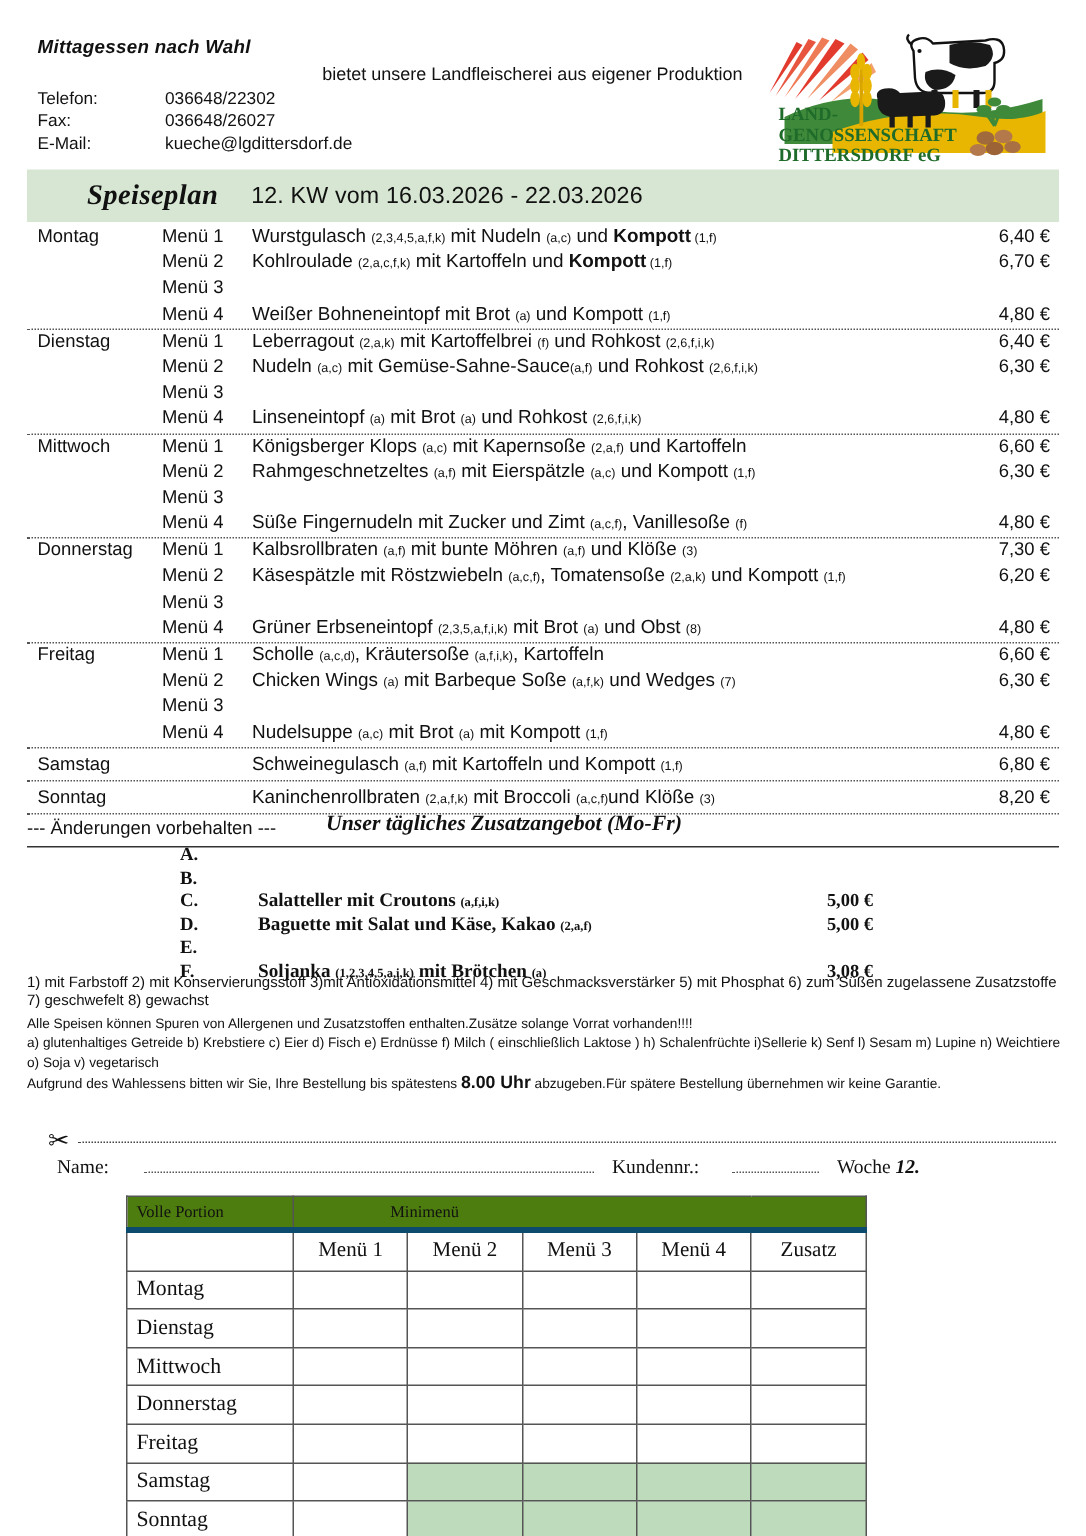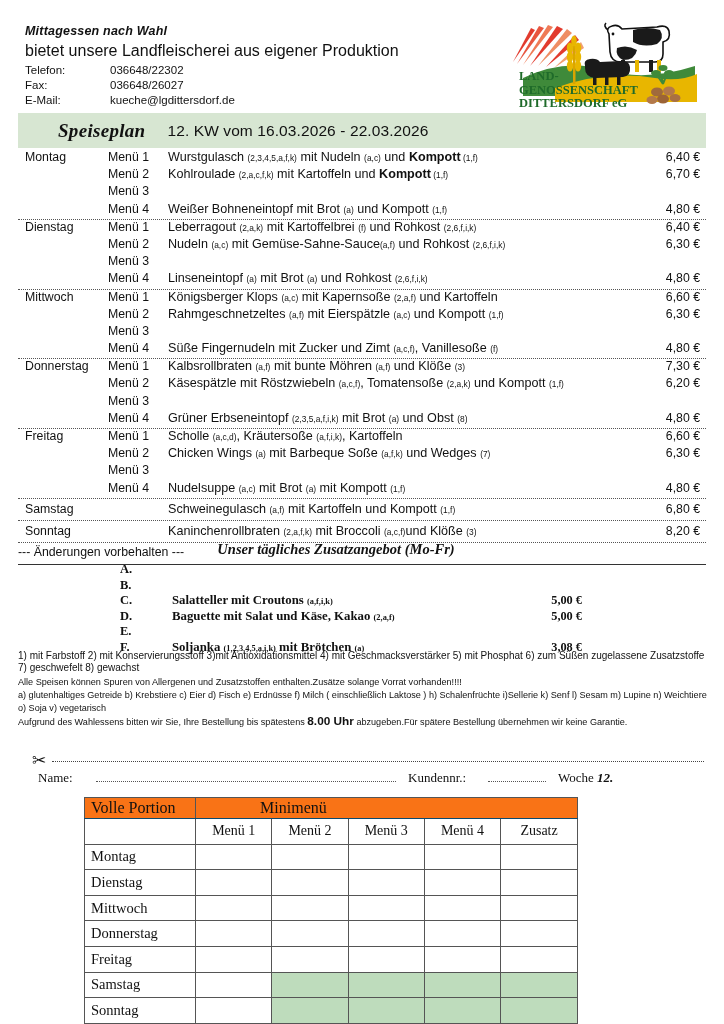--- a/index.html
+++ b/index.html
@@ -9,21 +9,21 @@
     font-family:"Liberation Sans", sans-serif;
     color:#111;
     overflow:hidden;
     position:relative;
   }
   .page{position:relative;width:724px;height:1024px;}
 
   
   .header{position:absolute;left:25px;top:24px;width:470px;}
   .h-title{font-weight:bold;font-style:italic;font-size:12.5px;letter-spacing:.2px;}
-  .h-sub{font-size:16px;margin-top:4px;}
+  .h-sub{font-size:12px;margin-top:4px;text-align:right;}
   .contact{margin-top:3px;font-size:11.5px;}
   .contact .crow{display:flex;line-height:15px;}
   .contact .clabel{width:85px;}
   .contact .cval{}
 
   
   .logo{position:absolute;left:505px;top:18px;width:195px;height:92px;overflow:hidden;text-align:right;}
   .logo svg{display:block;}
 
   
@@ -83,21 +83,21 @@
   .fl-kdn{position:absolute;left:390px;top:2px;}
   .fl-kdndots{position:absolute;left:470px;top:13px;width:58px;border-top:1.4px dotted #555;}
   .fl-woche{position:absolute;left:540px;top:2px;}
   .fl-woche i{font-weight:bold;}
 
   
   .otable{position:absolute;left:84px;top:797px;width:494px;
     border-collapse:collapse;font-family:"Liberation Serif",serif;}
   .otable td{border:1px solid #555;height:24.6px;font-size:14px;padding:0 0 0 6px;}
   .otable td.ctr{text-align:center;padding-left:0;}
-  .otable tr.hdr1 td{background:#f97316;height:20px;font-size:16px;border-bottom:1px solid #0c4a6e;}
+  .otable tr.hdr1 td{background:#4d7c0f;height:20px;font-size:11px;border-bottom:4px solid #0c4a6e;}
   .otable td.vp{width:110px;}
   .otable td.mm{text-align:left;padding-left:64px;}
   .otable td.col{width:76px;}
   .otable td.green{background:#bedcbc;}
   .otable td.daycell{font-size:14.5px;}
 </style>
 </head>
 <body>
 
 <div class="page">

